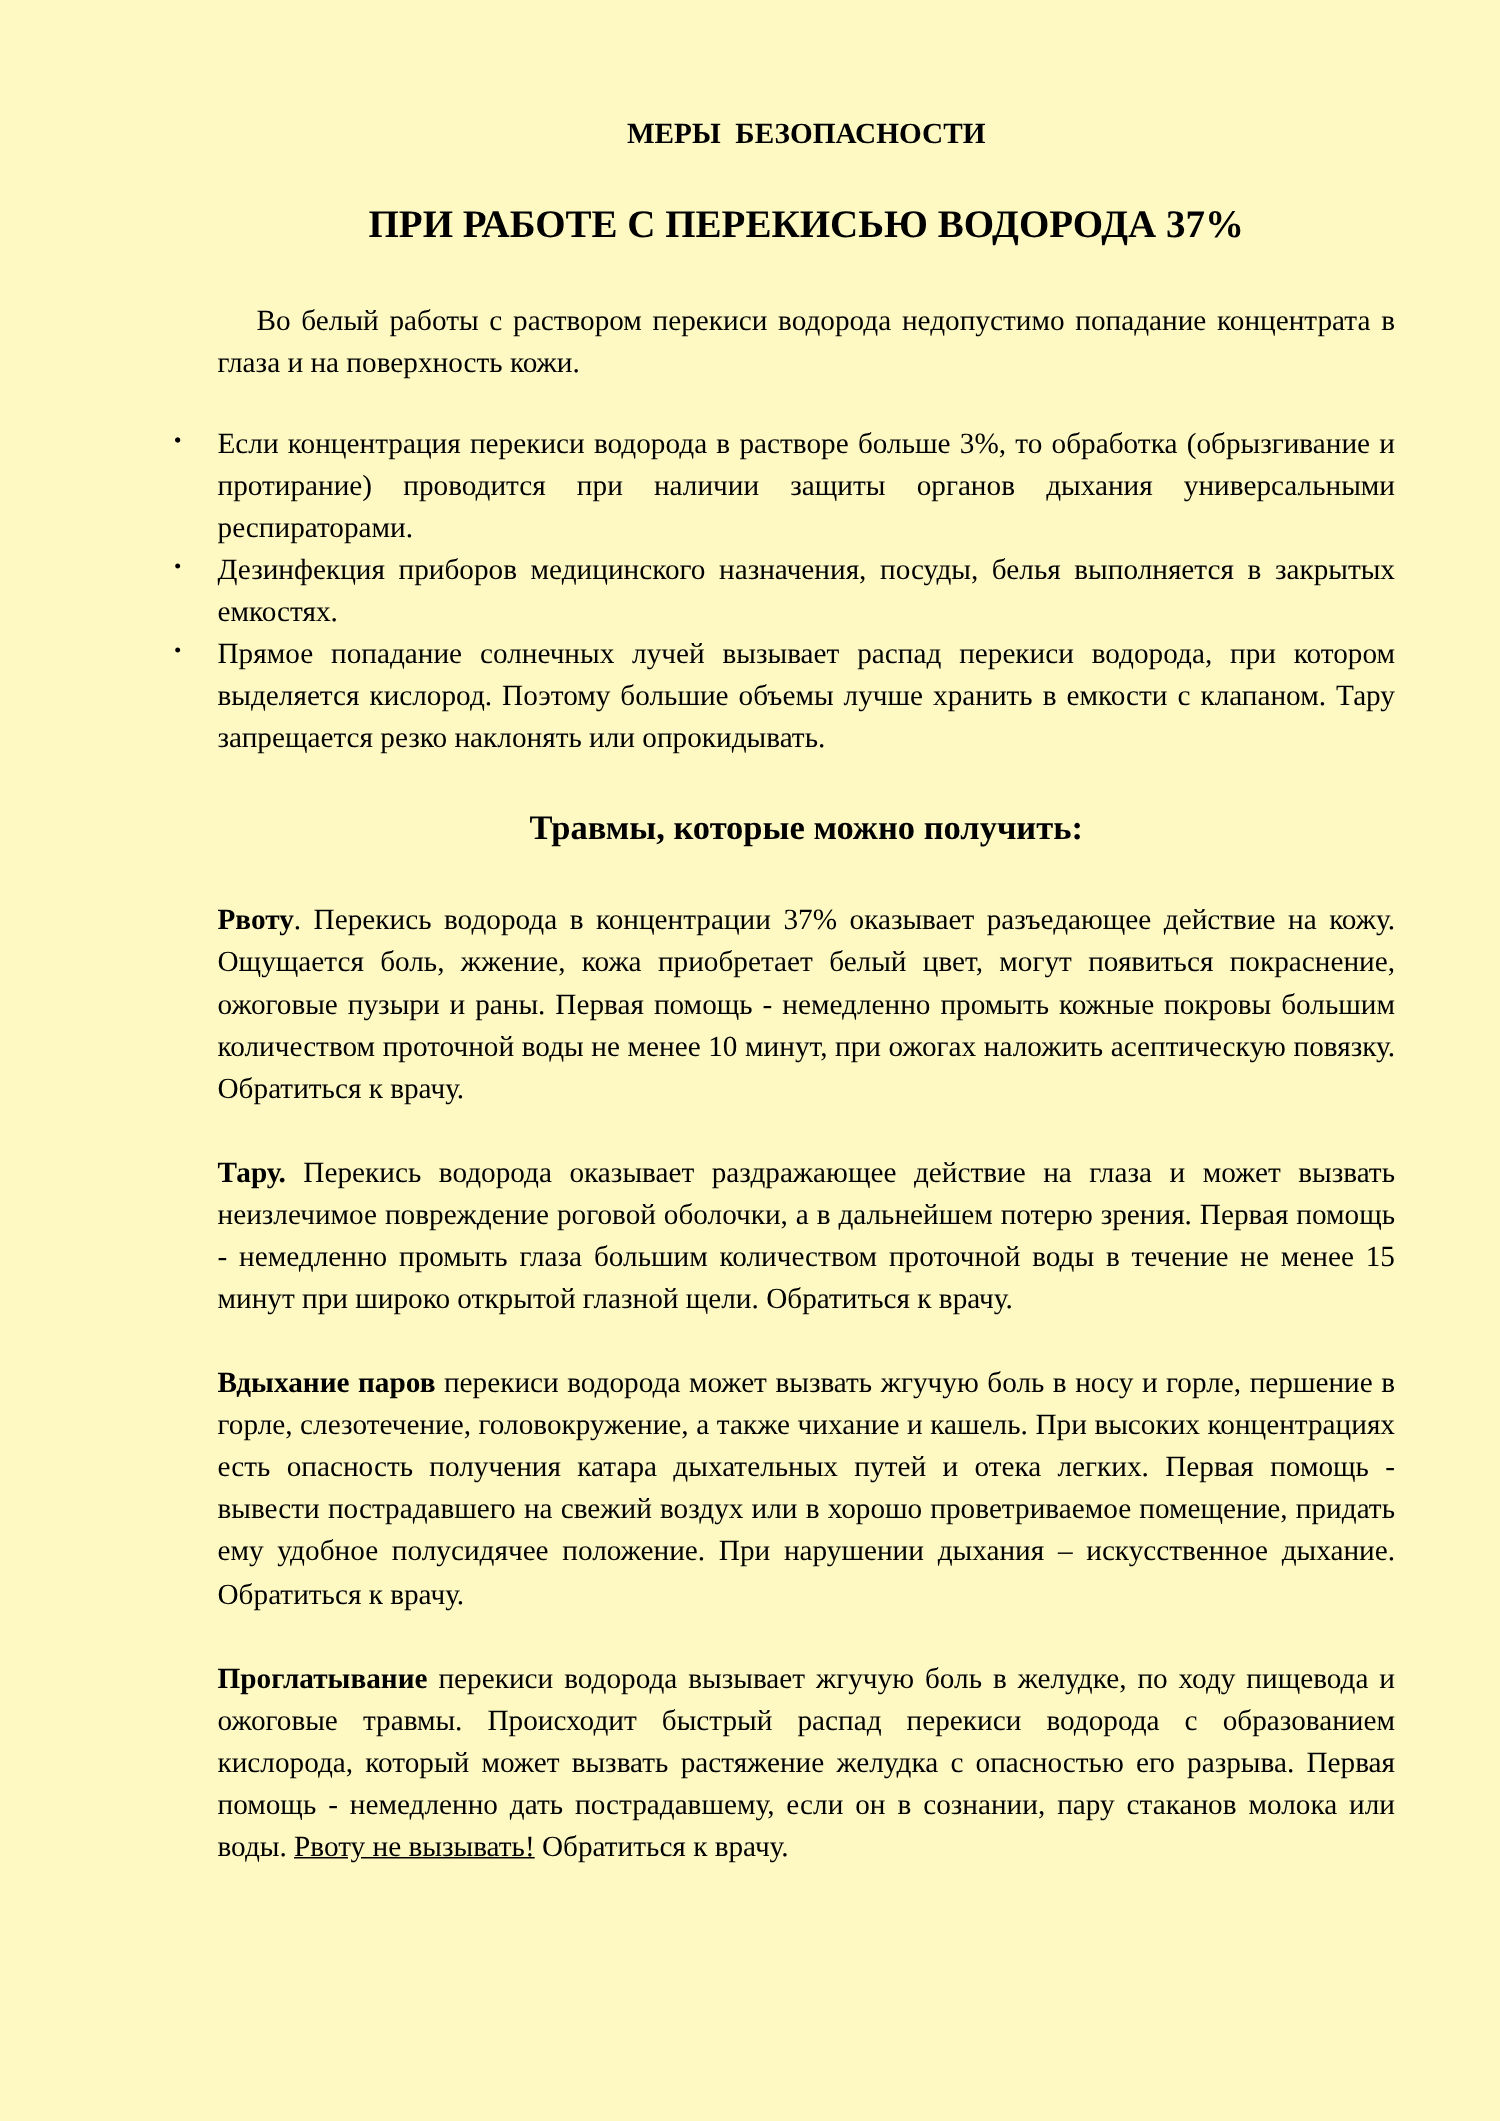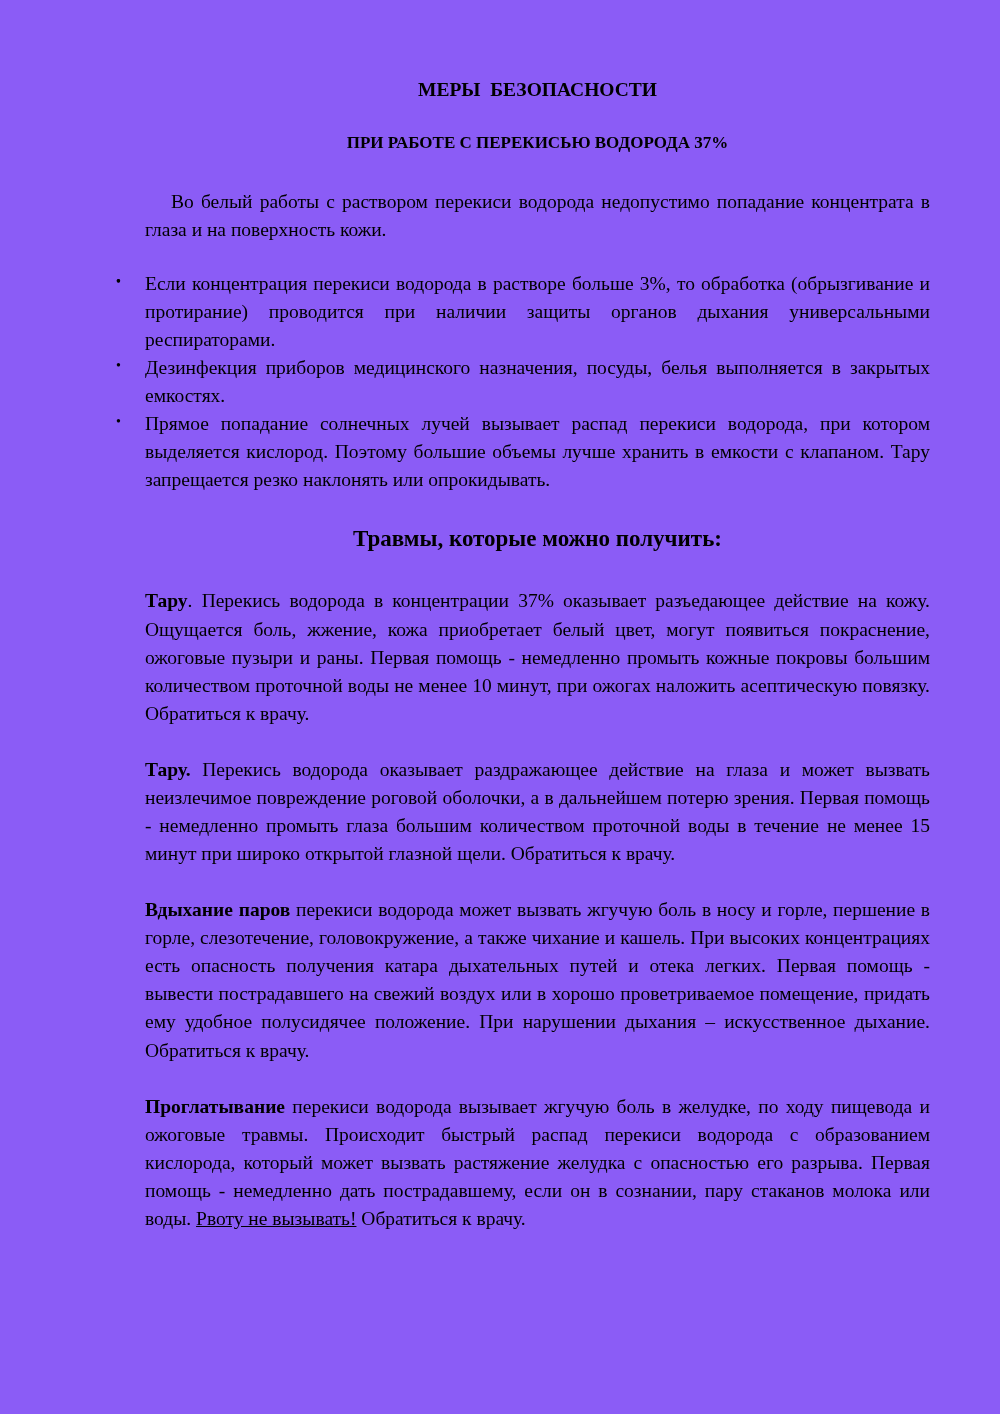--- a/index.html
+++ b/index.html
@@ -5,37 +5,37 @@
   html, body {
     margin: 0;
     padding: 0;
     background: #ffffff;
   }
   .page {
     position: relative;
     width: 1000px;
     height: 1414px;
     box-sizing: border-box;
-    background: #8b5cf6;
+    background: #fef9c3;
     color: #000000;
     font-family: "Liberation Serif", "DejaVu Serif", serif;
     font-size: 19.5px;
     line-height: 1.44;
     padding: 76px 70px 50px 145px;
     overflow: hidden;
   }
   .doc-title {
     font-size: 19.5px;
     font-weight: bold;
     text-align: center;
     margin: 0 0 27px 0;
     white-space: pre-wrap;
   }
   .doc-subtitle {
-    font-size: 17px;
+    font-size: 26px;
     font-weight: bold;
     text-align: center;
     margin: 4px 0 32px 0;
   }
   p {
     margin: 0;
     text-align: justify;
   }
   .intro {
     text-indent: 26px;
@@ -98,21 +98,21 @@
     </li>
     <li>
       <span class="bullet-dot">•</span>
       <span>Прямое попадание солнечных лучей вызывает распад перекиси водорода, при котором выделяется кислород. Поэтому большие объемы лучше хранить в емкости с клапаном. Тару запрещается резко наклонять или опрокидывать.</span>
     </li>
   </ul>
 
   <div class="injuries-heading">Травмы, которые можно получить:</div>
 
   <p class="section">
-    <strong>Тару</strong><span>. Перекись водорода в концентрации 37% оказывает разъедающее действие на кожу. Ощущается боль, жжение, кожа приобретает белый цвет, могут появиться покраснение, ожоговые пузыри и раны. Первая помощь - немедленно промыть кожные покровы большим количеством проточной воды не менее 10 минут, при ожогах наложить асептическую повязку. Обратиться к врачу.</span>
+    <strong>Рвоту</strong><span>. Перекись водорода в концентрации 37% оказывает разъедающее действие на кожу. Ощущается боль, жжение, кожа приобретает белый цвет, могут появиться покраснение, ожоговые пузыри и раны. Первая помощь - немедленно промыть кожные покровы большим количеством проточной воды не менее 10 минут, при ожогах наложить асептическую повязку. Обратиться к врачу.</span>
   </p>
 
   <p class="section">
     <strong>Тару.</strong><span> Перекись водорода оказывает раздражающее действие на глаза и может вызвать неизлечимое повреждение роговой оболочки, а в дальнейшем потерю зрения. Первая помощь -  немедленно промыть глаза большим количеством проточной воды в течение не менее 15 минут при широко открытой глазной щели. Обратиться к врачу.</span>
   </p>
 
   <p class="section">
     <strong>Вдыхание паров</strong><span> перекиси водорода может вызвать жгучую боль в носу и горле, першение в горле, слезотечение, головокружение, а также чихание и кашель. При высоких концентрациях есть опасность получения катара дыхательных путей и отека легких. Первая помощь -  вывести пострадавшего на свежий воздух или в хорошо проветриваемое помещение, придать ему удобное полусидячее положение.  При нарушении дыхания – искусственное дыхание. Обратиться к врачу.</span>
   </p>
 

